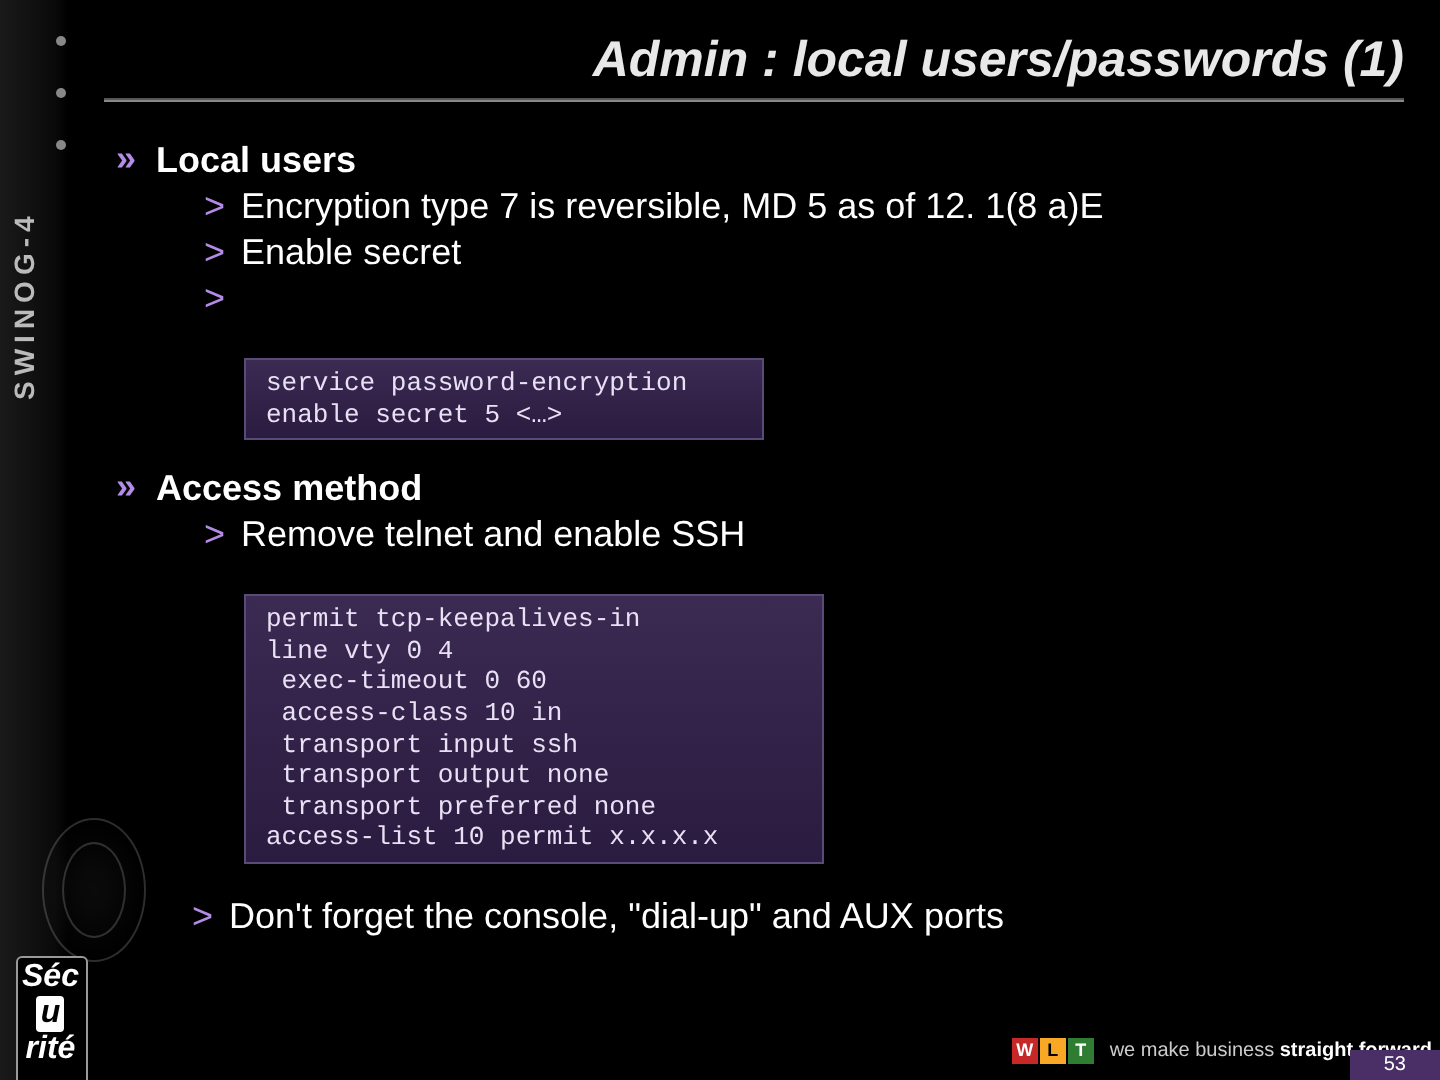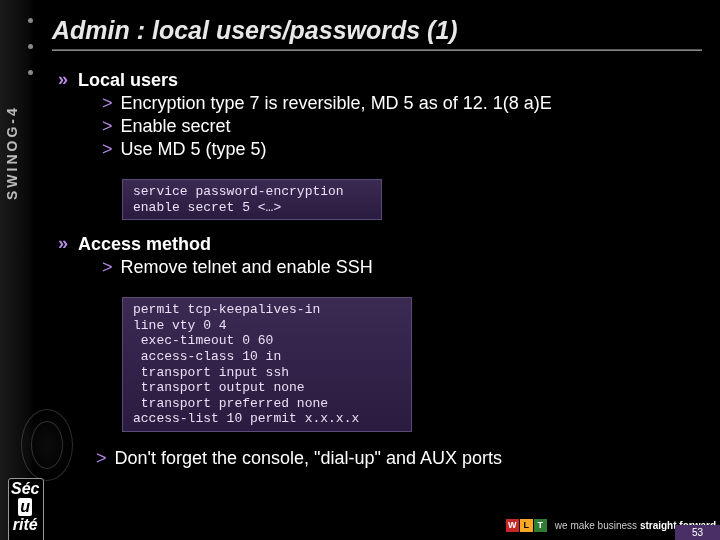--- a/index.html
+++ b/index.html
@@ -36,20 +36,21 @@
     left: 42px; top: 0;
     width: 670px; height: 510px;
     padding: 10px 10px 0 10px;
   }
   .title {
     font-style: italic;
     font-weight: bold;
     font-size: 25px;
     color: #e8e8e8;
     padding: 6px 0 4px 0;
+    text-align: right;
   }
   .rule {
     height: 3px;
     background: linear-gradient(to bottom, #555 0, #555 1px, #888 1px, #888 2px, transparent 2px);
     margin-bottom: 18px;
   }
   .bl1 { margin-left: 6px; margin-bottom: 3px; }
   .bl1-head {
     font-weight: bold; color: #fff; font-size: 18px;
     display:flex; align-items:flex-start; gap:10px;
@@ -144,21 +145,20 @@
     <div class="bl2">
       <span class="chev2">&gt;</span>
       <span>Encryption type 7 is reversible, MD 5 as of 12. 1(8 a)E</span>
     </div>
     <div class="bl2">
       <span class="chev2">&gt;</span>
       <span>Enable secret</span>
     </div>
     <div class="bl2">
       <span class="chev2">&gt;</span>
-      <span>Use MD 5 (type 5)</span>
     </div>
   </div>
   <div class="codebox">
     <div>service password-encryption</div>
     <div>enable secret 5 &lt;…&gt;</div>
   </div>
 
   
   <div class="bl1">
     <div class="bl1-head">

